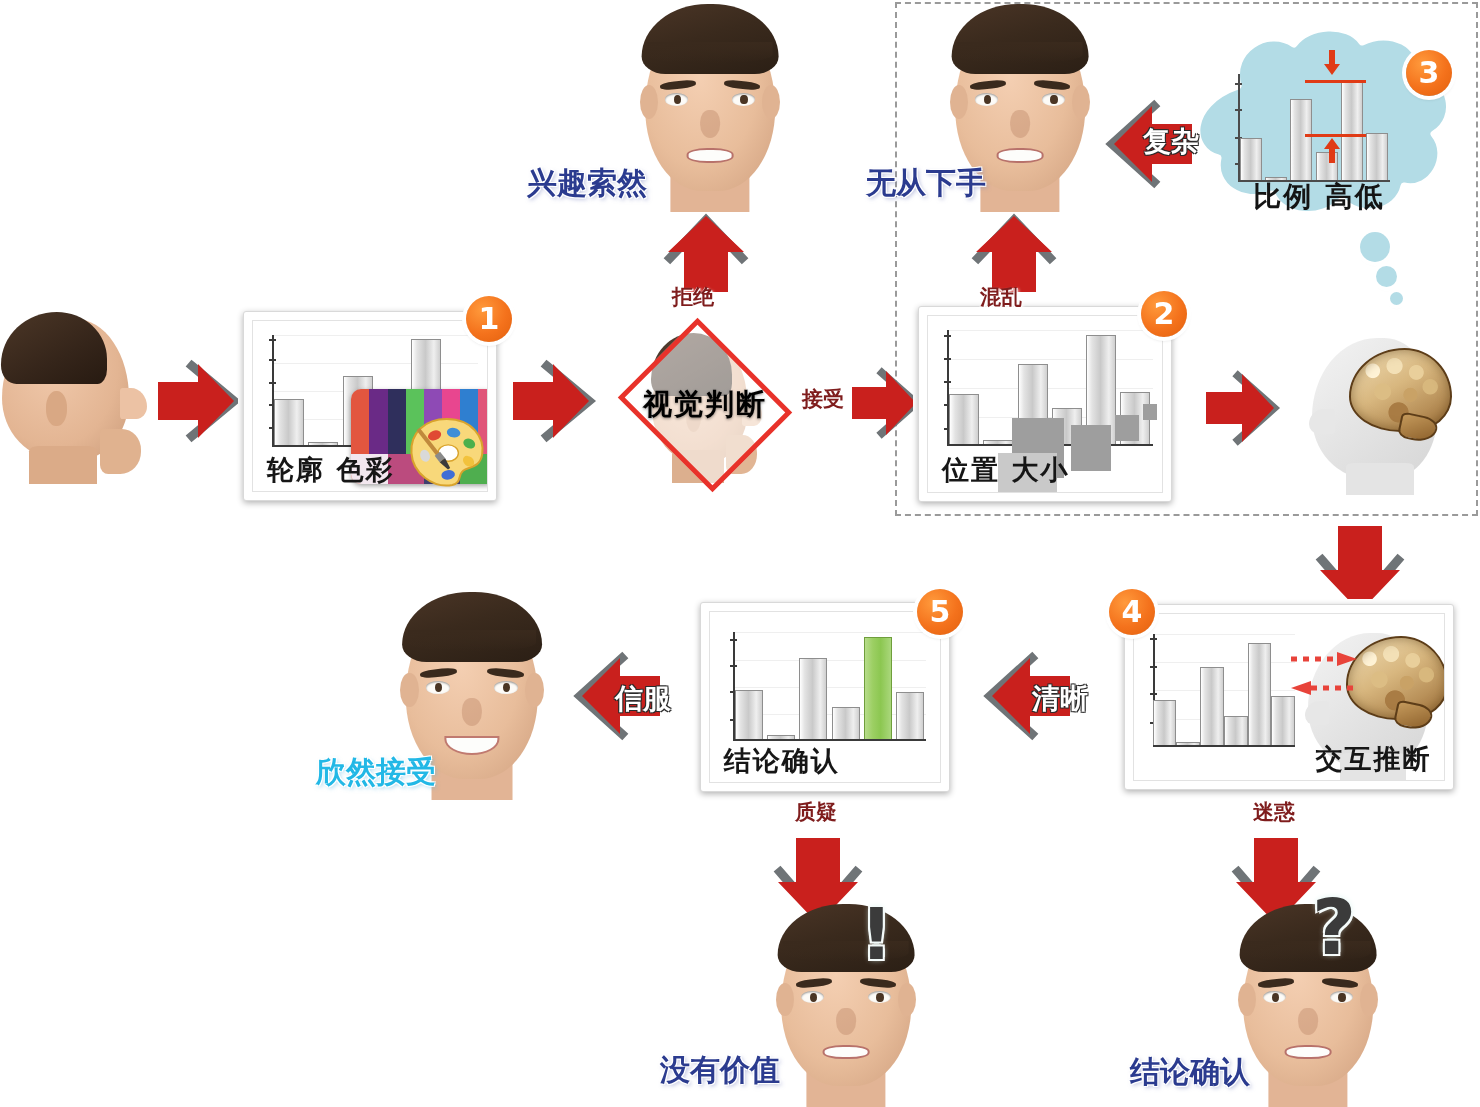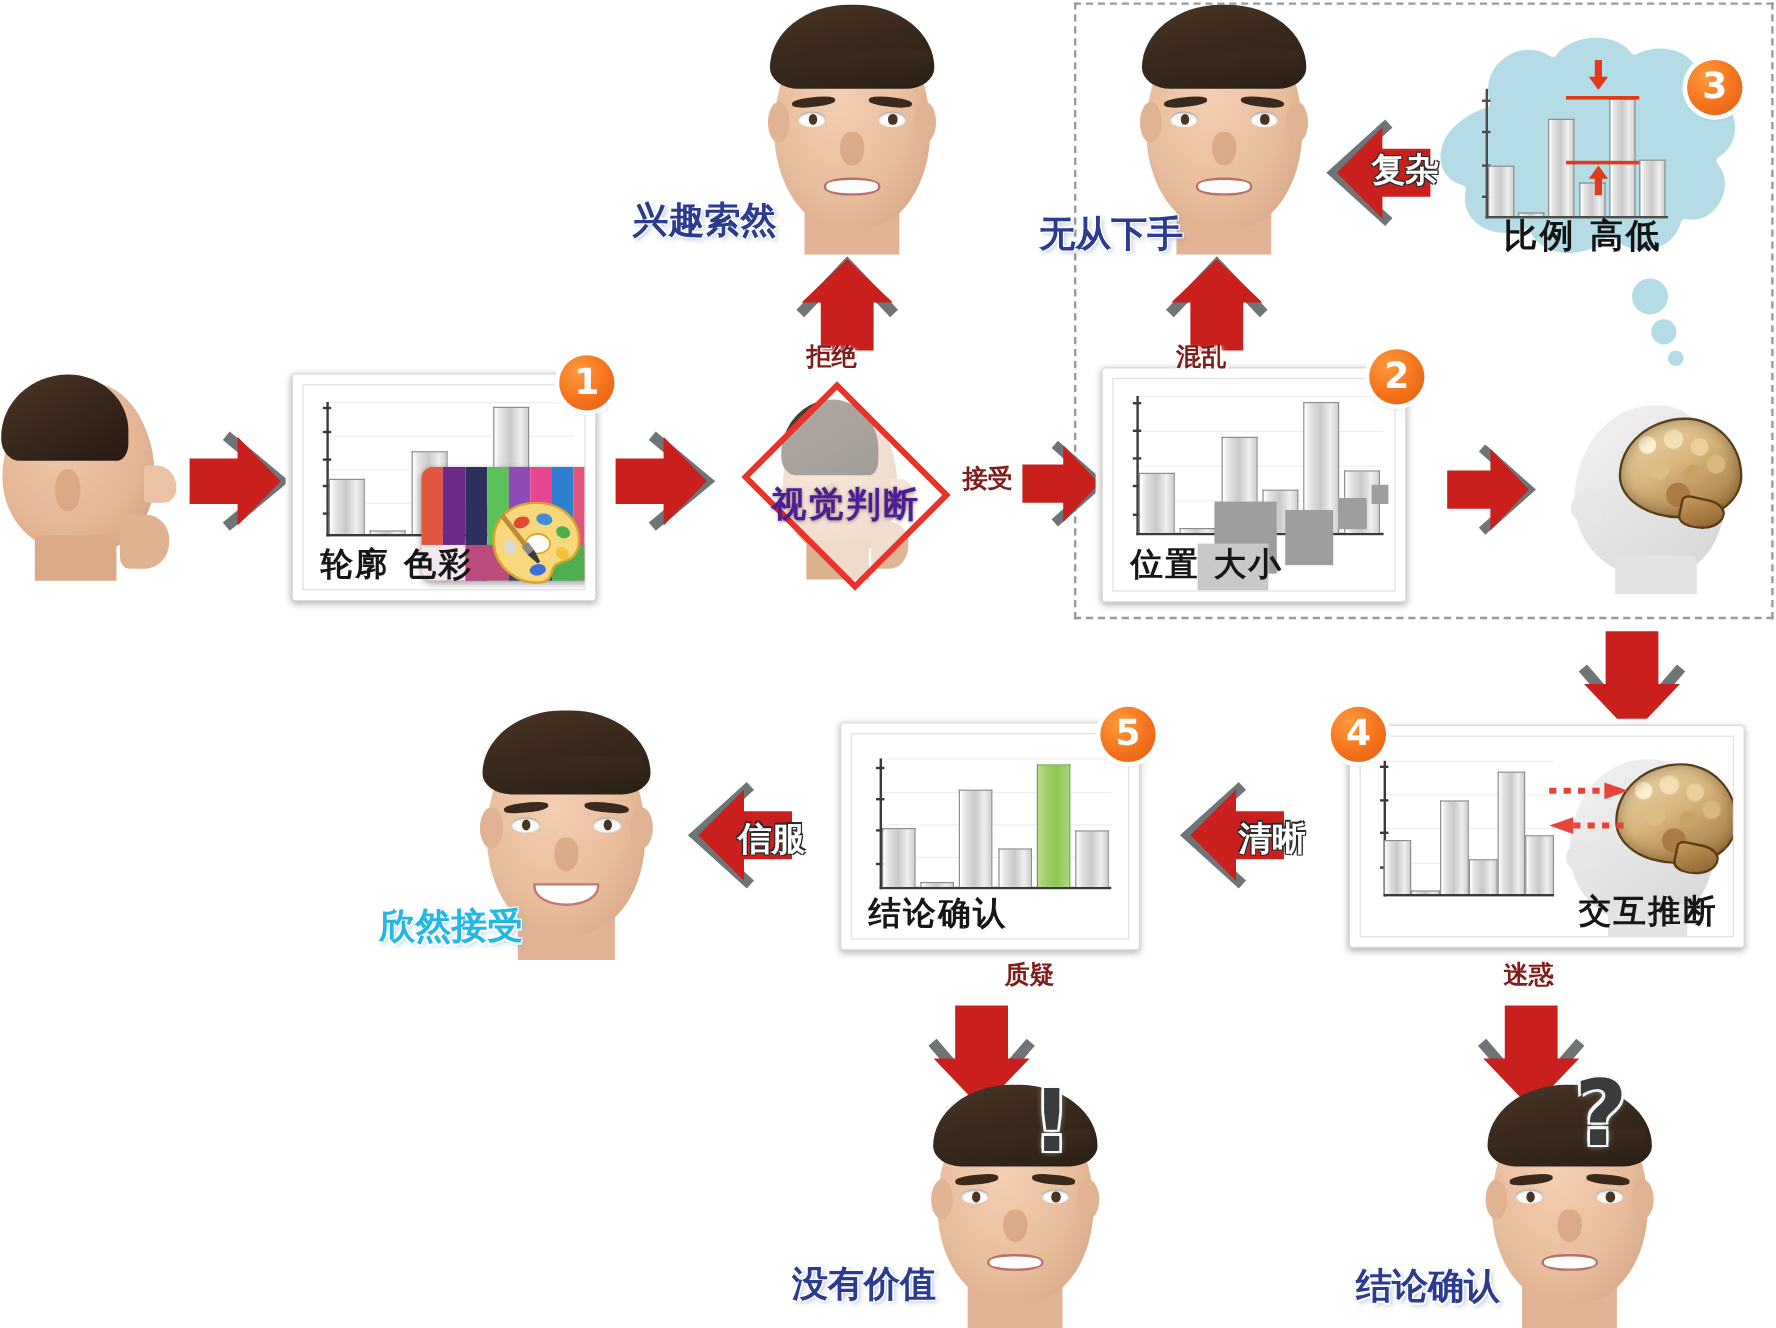--- a/index.html
+++ b/index.html
@@ -70,22 +70,22 @@
   }
   .lbl-black{color:#7f1d1d;font-size:21px;
     text-shadow:1px 1px 0 #ffffff,-1px 1px 0 #ffffff,2px 2px 3px rgba(255,255,255,.9);}
   .lbl-navy{color:#2b3b8f;font-size:30px;
     text-shadow:1px 1px 0 #fff,-1px -1px 0 #fff,1px -1px 0 #fff,-1px 1px 0 #fff,2px 2px 4px rgba(120,130,190,.55);}
   .lbl-cyan{color:#22b8e6;font-size:30px;
     text-shadow:1px 1px 0 #fff,-1px -1px 0 #fff,1px -1px 0 #fff,-1px 1px 0 #fff,2px 2px 4px rgba(90,180,225,.55);margin-left:23px;}
   .lbl-onarrow{color:#fff;font-size:28px;
     text-shadow:1px 1px 0 #2b2b2b,-1px -1px 0 #2b2b2b,1px -1px 0 #2b2b2b,-1px 1px 0 #2b2b2b;
     z-index:26;}
-  .lbl-diamond{color:#4c1d95;font-size:29px;letter-spacing:2px;
-    text-shadow:0 1px 3px rgba(0,0,0,.45);z-index:14;margin-top:16px;}
+  .lbl-diamond{color:#000000;font-size:29px;letter-spacing:2px;
+    text-shadow:0 1px 3px rgba(0,0,0,.45);z-index:14;}
 
   
   .face{position:absolute;}
   .face .neck{position:absolute;left:50%;transform:translateX(-50%);
     bottom:0;width:44%;height:26%;background:#e2b495;border-radius:16% 16% 0 0;}
   .face .head{position:absolute;left:50%;transform:translateX(-50%);
     top:6%;width:72%;height:84%;
     background:radial-gradient(ellipse at 42% 36%,#f4cfb2 0%,#e8bd9b 55%,#cf9f7e 100%);
     border-radius:48% 48% 44% 44%/54% 54% 46% 46%;}
   .face .ear{position:absolute;top:40%;width:10%;height:16%;background:#e0b392;
@@ -385,21 +385,21 @@
     <div class="ear l"></div>
       <div class="ear r"></div>
       <div class="hair"></div>
     <div class="brow l"></div>
       <div class="brow r"></div>
     <div class="eye l"></div>
       <div class="eye r"></div>
     <div class="nose"></div>
     <div class="mouth" style="background:#fdfdfb;border:2px solid #b8726b;box-sizing:border-box;height:7%;"></div>
   </div>
-  <div class="lbl lbl-navy" style="left:866px;top:175px;">无从下手</div>
+  <div class="lbl lbl-navy" style="left:866px;top:163px;">无从下手</div>
 
   <div class="arrow" style="left:1200px;top:368px;width:86px;height:80px;">
     <svg width="86" height="80" viewBox="0 0 86 80">
       <polyline points="38,8 74,40 38,72" fill="none" stroke="#6f7477" stroke-width="8" stroke-linecap="square"></polyline>
       <polygon points="6,24 42,24 42,6 74,40 42,74 42,56 6,56" fill="#c9201d"></polygon>
     </svg>
   </div>
 
   <div class="ghosthead" style="left:1312px;top:332px;width:142px;height:160px;">
     <div class="gh"></div>
@@ -567,21 +567,21 @@
     <div class="brow l"></div>
       <div class="brow r"></div>
     <div class="eye l"></div>
       <div class="eye r"></div>
     <div class="nose"></div>
     <div class="mouth" style="width:30%;height:9%;background:#fdfdfb;border:2px solid #c07a70;
                 box-sizing:border-box;border-radius:0 0 60% 60%/0 0 100% 100%;"></div>
   </div>
   <div class="lbl lbl-cyan" style="left:293px;top:752px;">欣然接受</div>
 
-  <div class="lbl lbl-black" style="left:795px;top:798px;margin-left:42px;">质疑</div>
+  <div class="lbl lbl-black" style="left:795px;top:798px;">质疑</div>
   <div class="arrow" style="left:764px;top:832px;width:108px;height:100px;">
     <svg width="108" height="100" viewBox="0 0 108 100">
       <polyline points="16,40 54,84 92,40" fill="none" stroke="#6f7477" stroke-width="9" stroke-linecap="square"></polyline>
       <polygon points="32,6 32,50 14,50 54,92 94,50 76,50 76,6" fill="#c9201d"></polygon>
     </svg>
   </div>
 
   <div class="face neutral" style="left:756px;top:900px;width:180px;height:207px;">
     <div class="neck"></div>
       <div class="head"></div>

